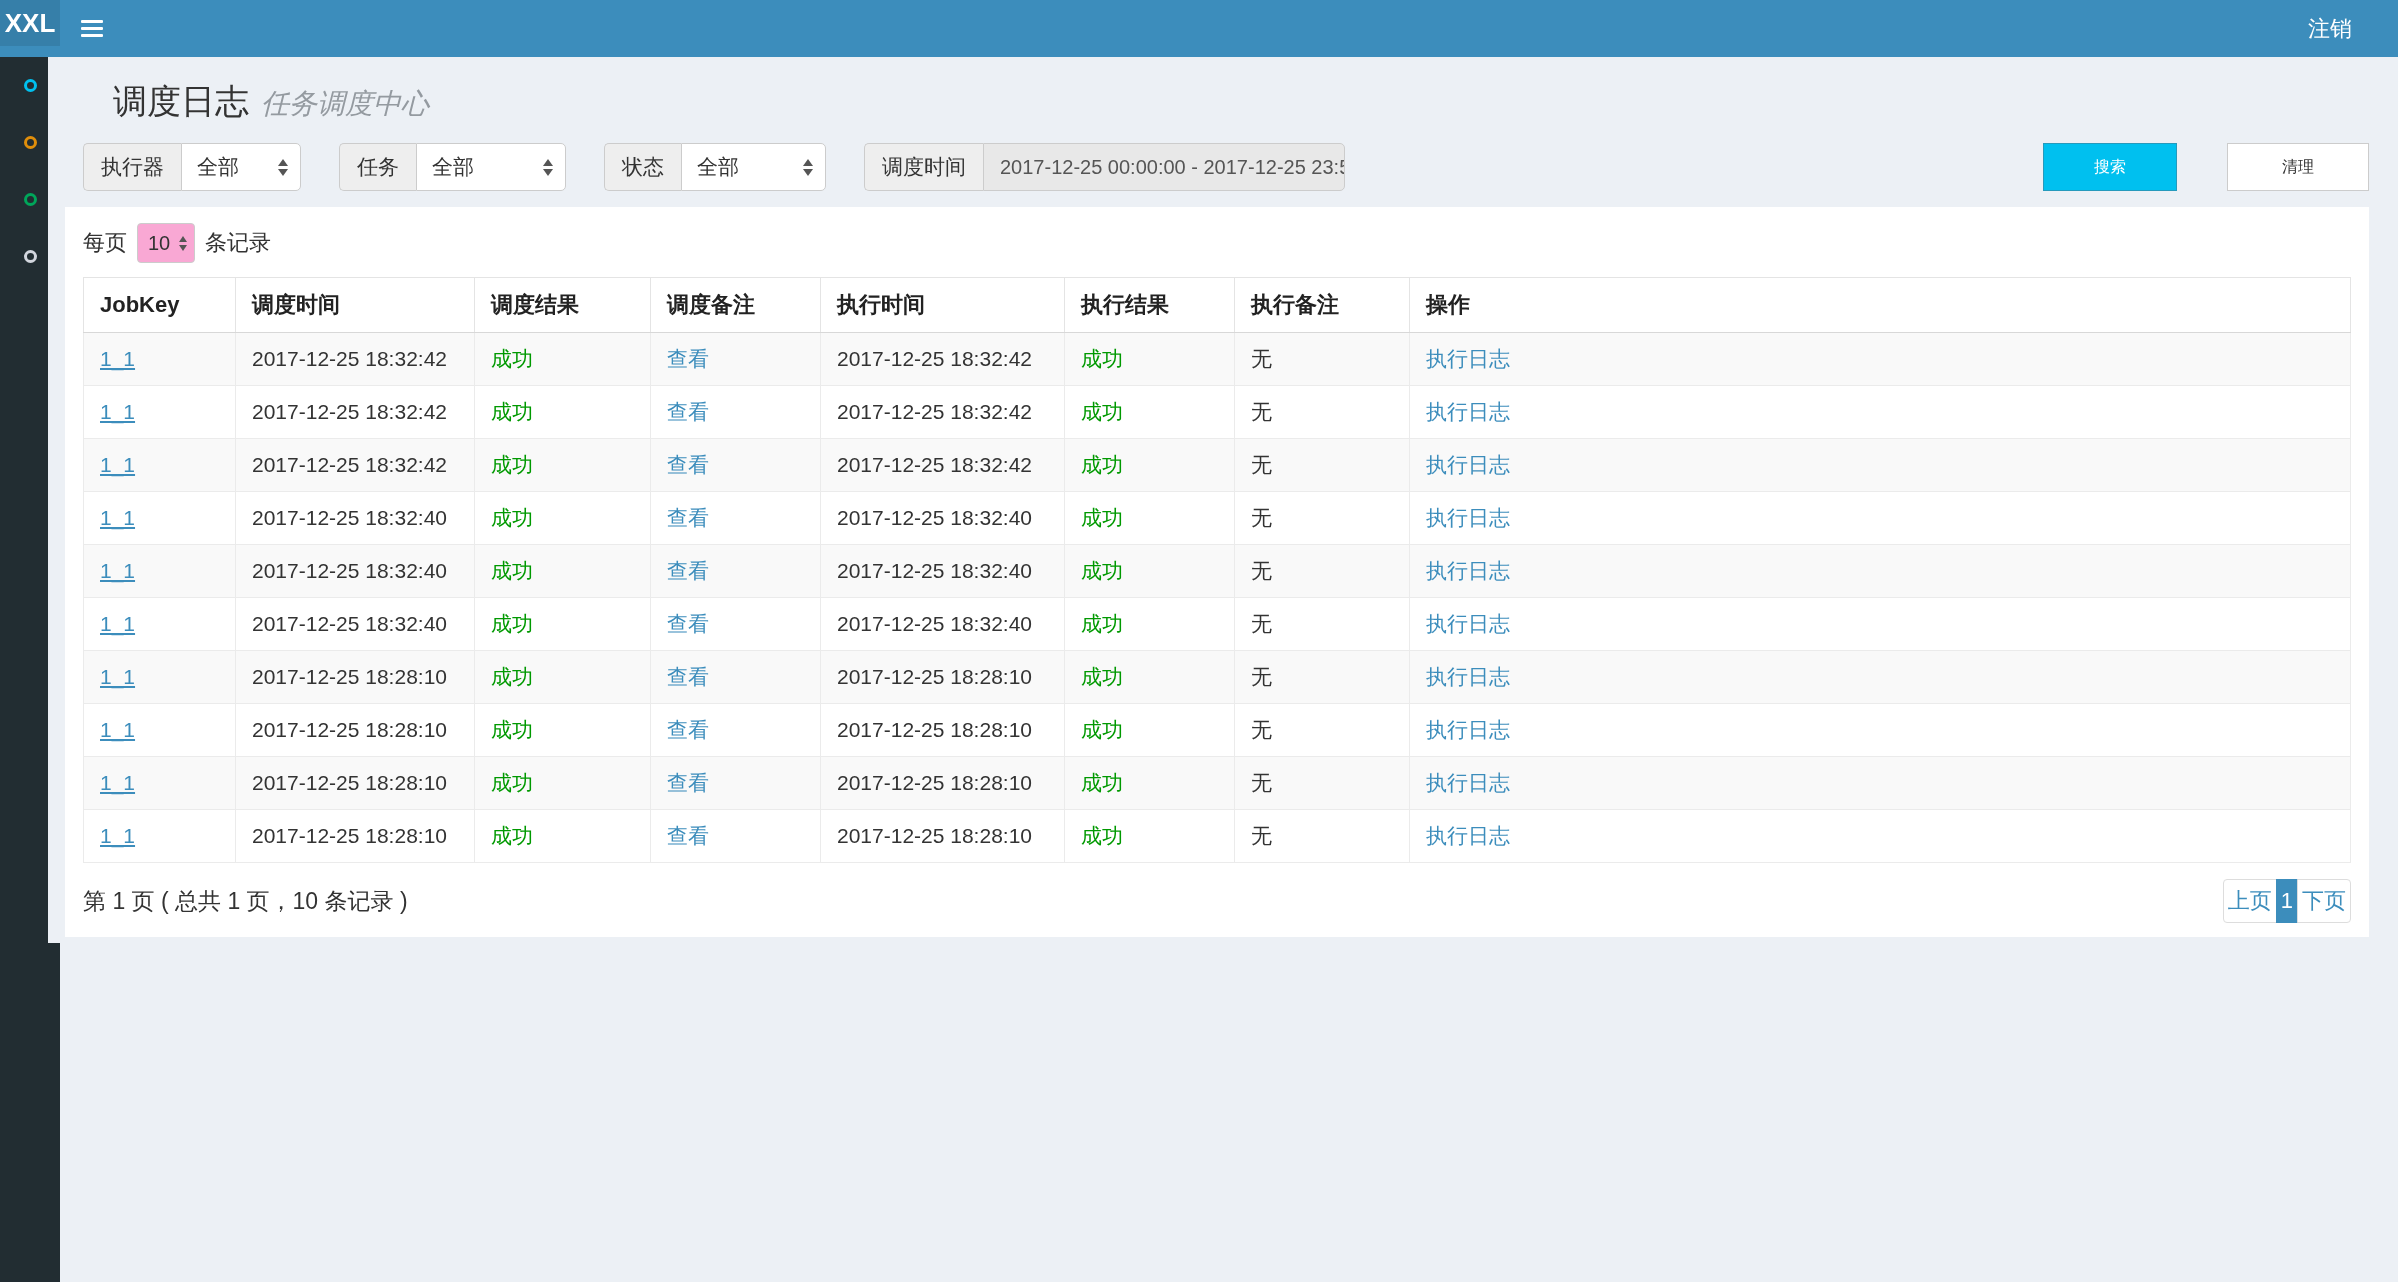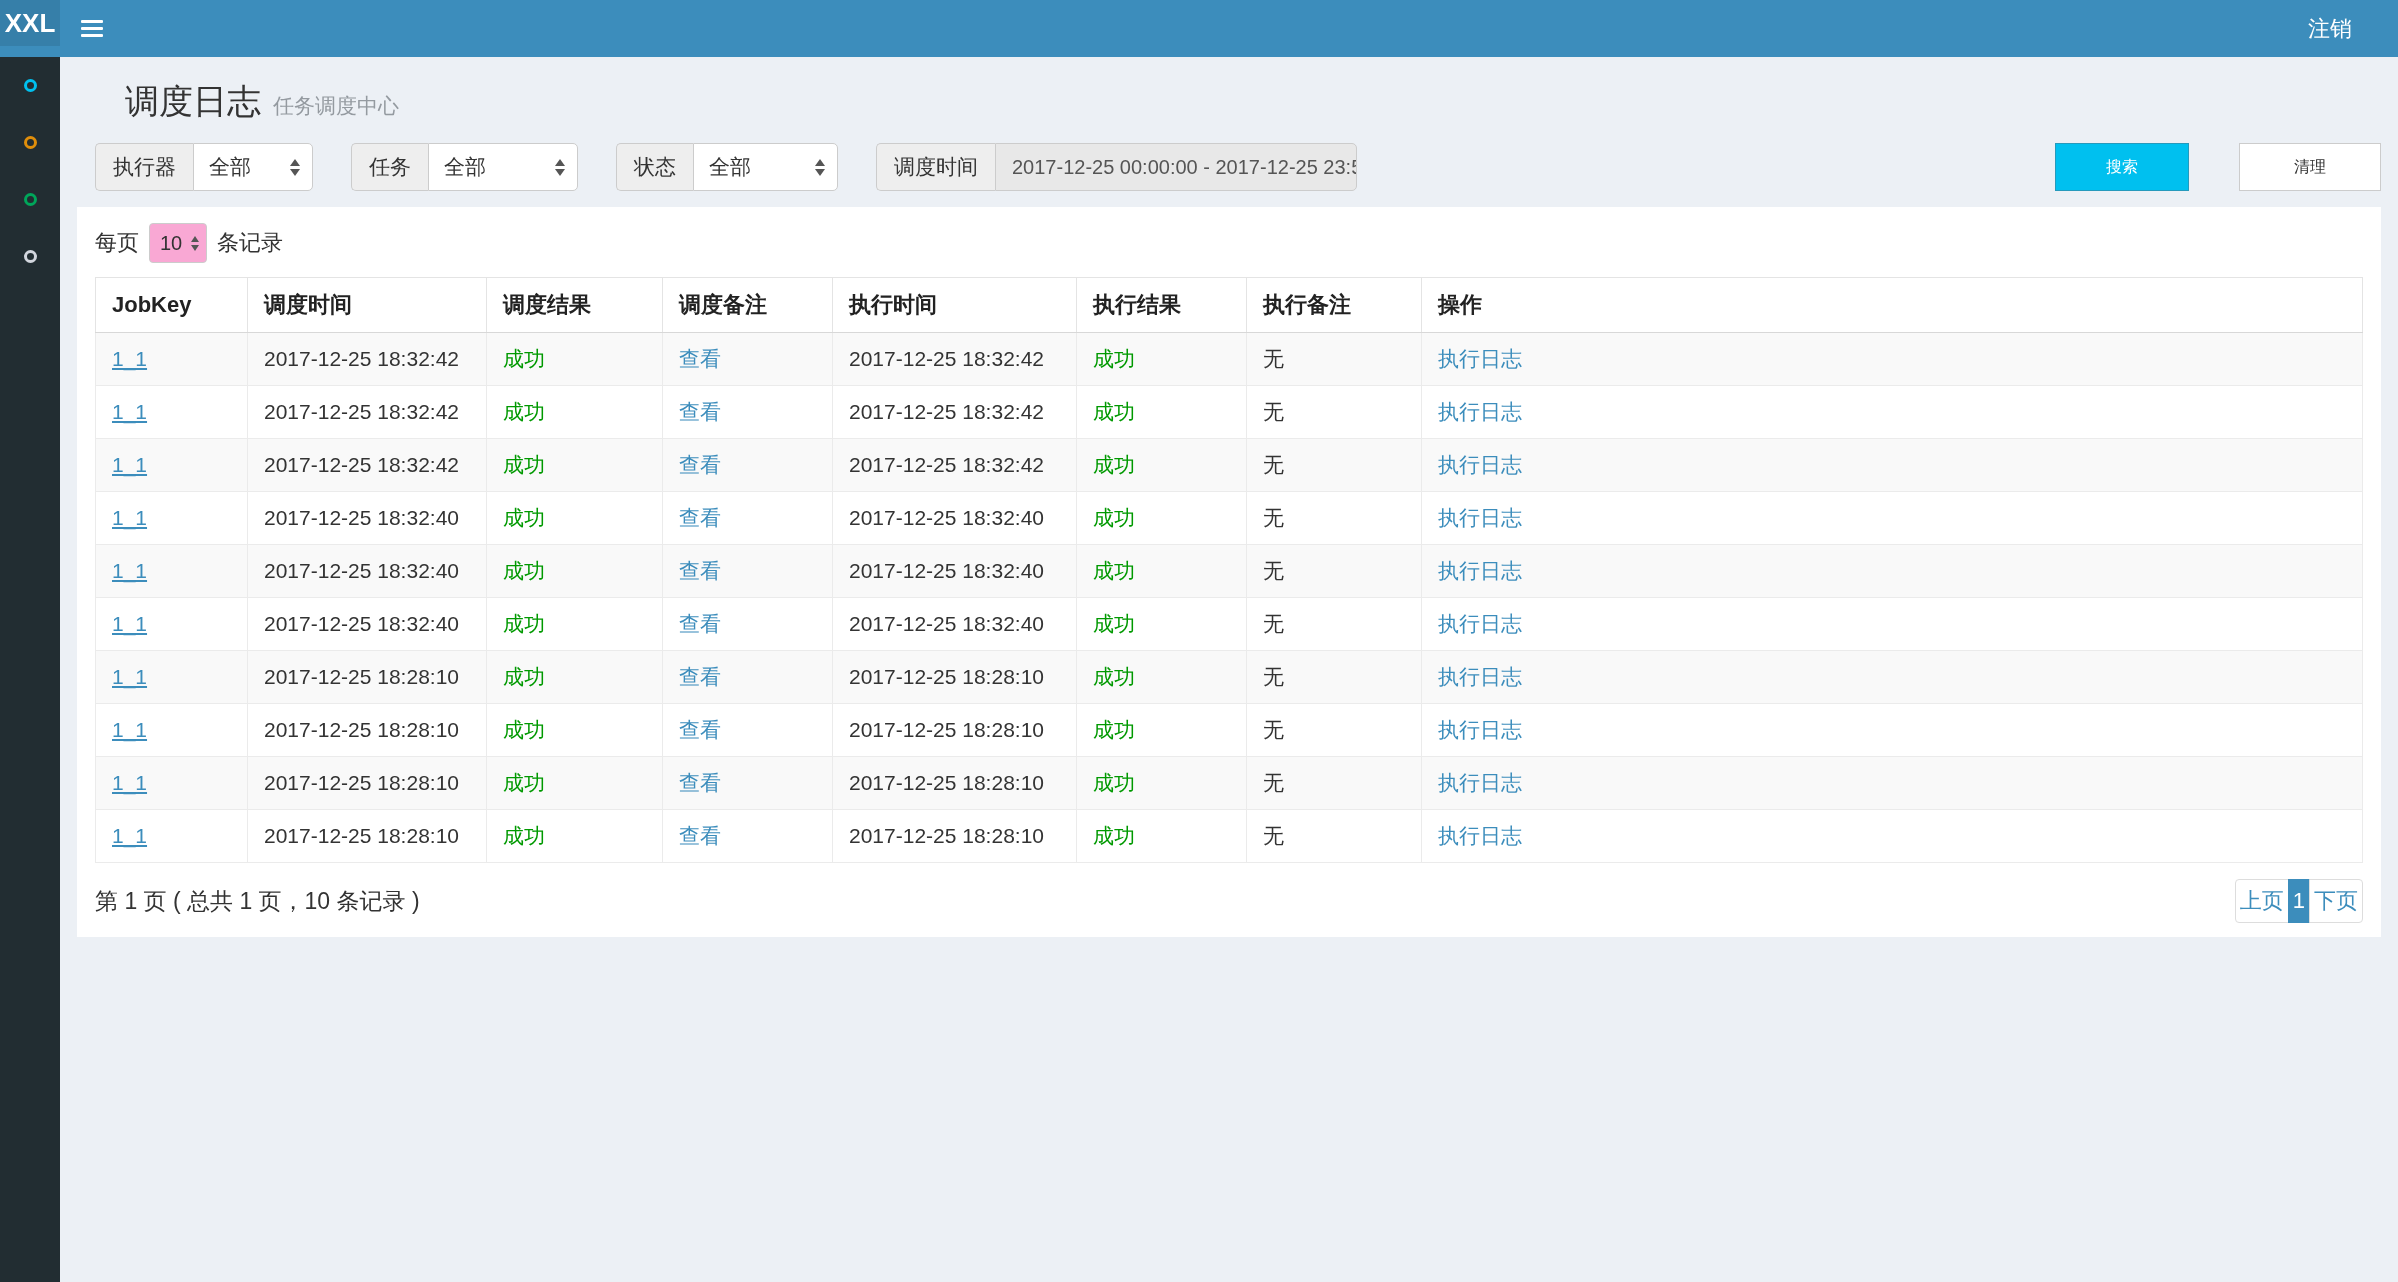--- a/index.html
+++ b/index.html
@@ -19,24 +19,24 @@
   .hamburger .bars i{display:block;width:22px;height:3px;background:#fff;border-radius:1px;}
   .nav-right{margin-left:auto;display:flex;align-items:center;padding-right:46px;}
   .logout{color:#fff;font-size:22px;text-decoration:none;cursor:pointer;}
 
   
   .sidebar{position:absolute;top:57px;left:0;width:60px;height:1225px;background:var(--sidebar_bg);}
   .side-item{height:57px;display:flex;align-items:center;justify-content:center;cursor:pointer;}
   .circle-icon{width:13px;height:13px;border:3px solid #fff;border-radius:50%;}
 
   
-  .main{position:absolute;top:57px;left:60px;width:2338px;height:886px;background:var(--page_bg);padding:0 17px;}
+  .main{position:absolute;top:57px;left:48px;width:2338px;height:886px;background:var(--page_bg);padding:0 17px;}
   .content-header{padding:22px 0 0 48px;display:flex;align-items:baseline;}
   .page-title{font-size:34px;font-weight:500;color:#333;line-height:44px;}
-  .page-subtitle{font-size:21px;color:#949aa0;margin-left:12px;}
+  .page-subtitle{font-size:28px;color:#949aa0;margin-left:12px;font-style:italic;}
 
   
   .filter-row{margin:20px 0 0 18px;display:flex;align-items:center;height:48px;}
   .input-group{display:flex;height:48px;margin-right:38px;}
   .ig-addon{background:#eee;border:1px solid #ccc;border-right:none;border-radius:5px 0 0 5px;display:flex;align-items:center;padding:0 17px;font-size:21px;color:#333;white-space:nowrap;}
   .ig-select{background:#fff;border:1px solid #ccc;border-radius:0 5px 5px 0;display:flex;align-items:center;padding:0 12px 0 15px;font-size:21px;color:#333;cursor:pointer;}
   .ig-select .val{flex:1;}
   .stepper{display:flex;flex-direction:column;gap:3px;margin-left:12px;}
   .stepper .up{width:0;height:0;border-left:5px solid transparent;border-right:5px solid transparent;border-bottom:7px solid #555;}
   .stepper .dn{width:0;height:0;border-left:5px solid transparent;border-right:5px solid transparent;border-top:7px solid #555;}

